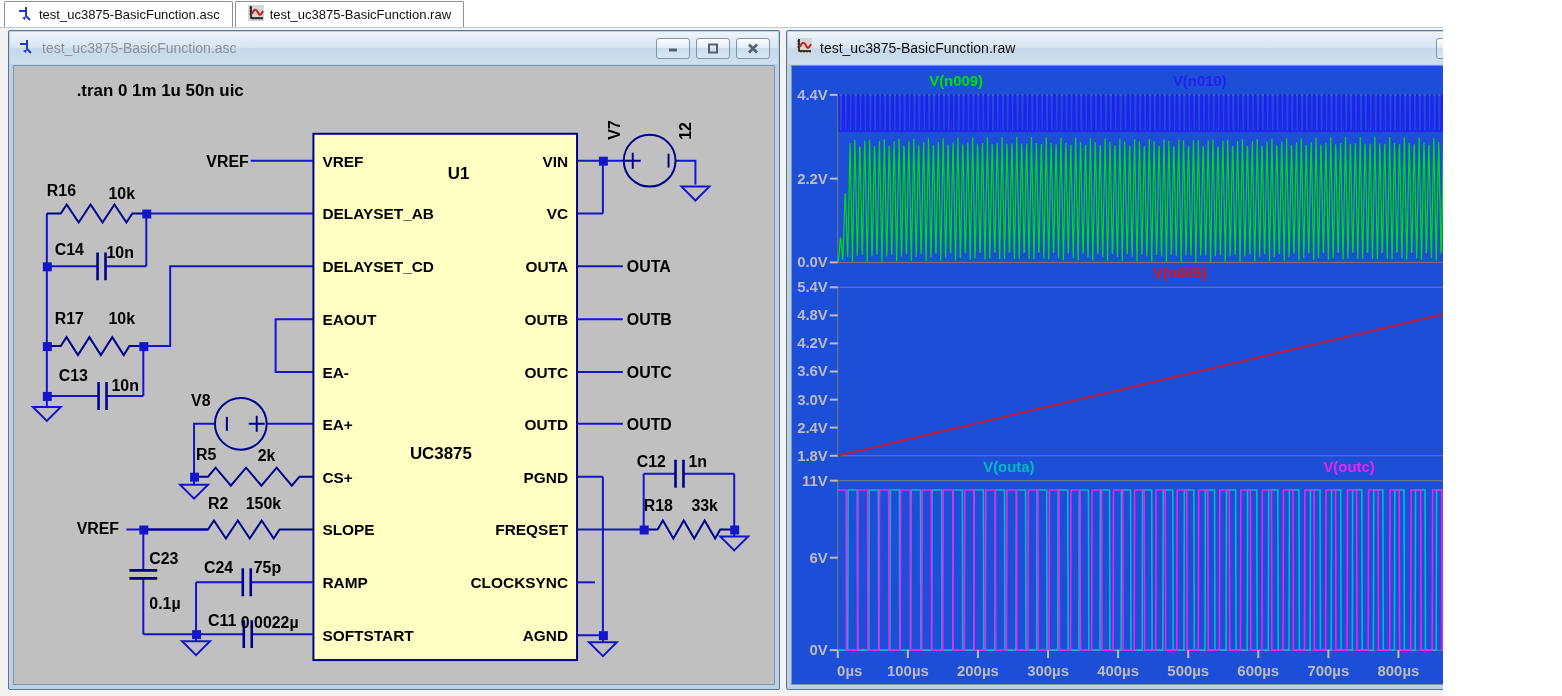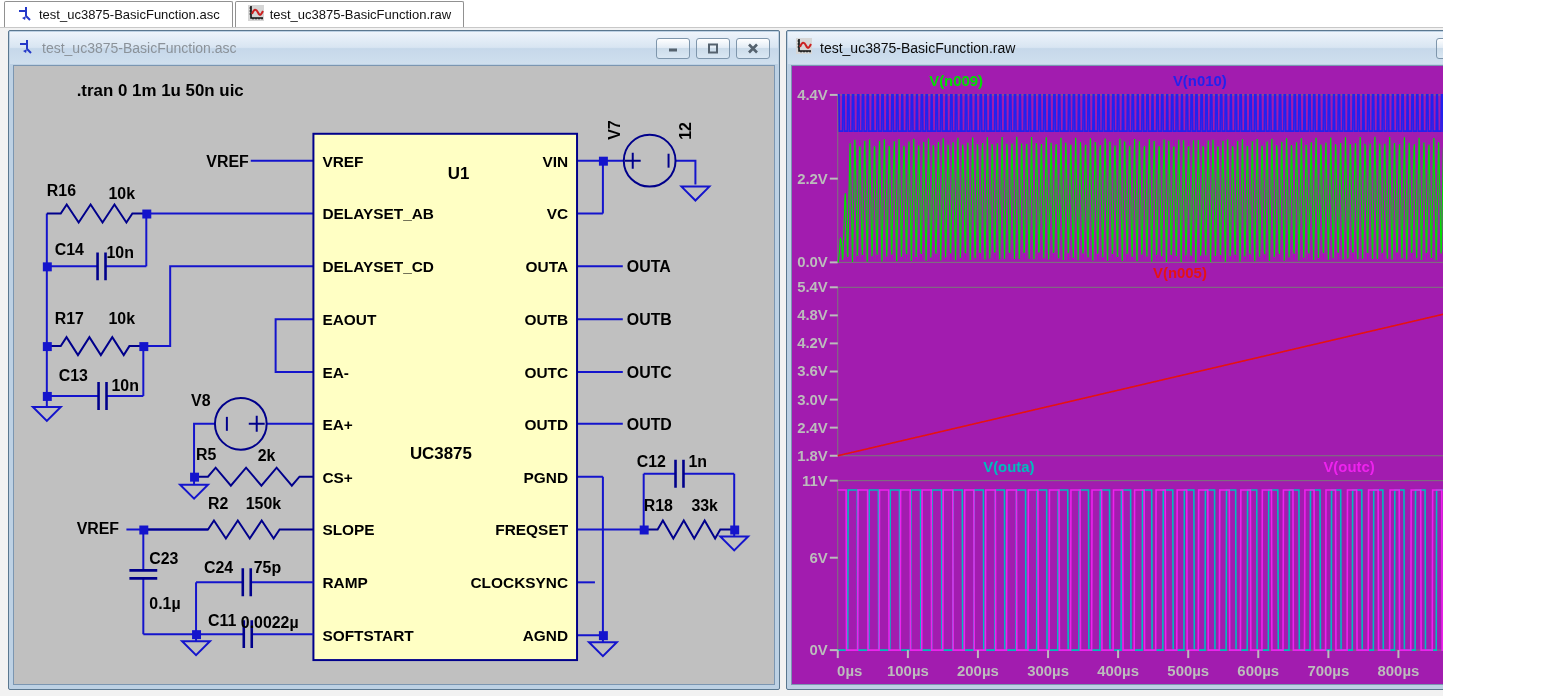--- a/index.html
+++ b/index.html
@@ -23,21 +23,21 @@
   .t-active .tb-title{color:#0c0c0c;}
   .tb-buttons{display:flex;gap:6px;margin-right:8px;}
   .wbtn{width:34px;height:21px;border:1px solid #7e96ac;border-radius:3px;
         background:linear-gradient(#ffffff,#e3ecf5 45%,#ccdcea 50%,#dae7f3);
         display:flex;align-items:center;justify-content:center;}
   .wbtn svg{display:block;}
   .wbtn-close-active{background:linear-gradient(#f3a696,#e06a4f 45%,#c63d22 50%,#d95f3b);
         border-color:#8d3a26;}
   .content{position:absolute;left:4px;right:4px;top:34px;bottom:4px;border:1px solid #7b96b1;}
   #sch-content{background:#c0c0c0;}
-  #wave-content{background:#a21caf;text-decoration:underline;}
+  #wave-content{background:#1d4ed8;text-decoration:underline;}
   .content svg{display:block;width:100%;height:100%;}
   
   .wire{stroke:#1414cc;stroke-width:2;fill:none;}
   .sym{stroke:#00008b;stroke-width:2;fill:none;}
   .plate{stroke:#00008b;stroke-width:2.6;fill:none;}
   .junc{fill:#1414cc;stroke:none;}
   .gnd{stroke:#1414cc;stroke-width:2;fill:none;}
   .icbox{fill:#ffffc4;stroke:#00008b;stroke-width:2;}
   text.slab{font:bold 16px "Liberation Sans",sans-serif;fill:#000;}
   text.spin{font:bold 15.5px "Liberation Sans",sans-serif;fill:#000;}

